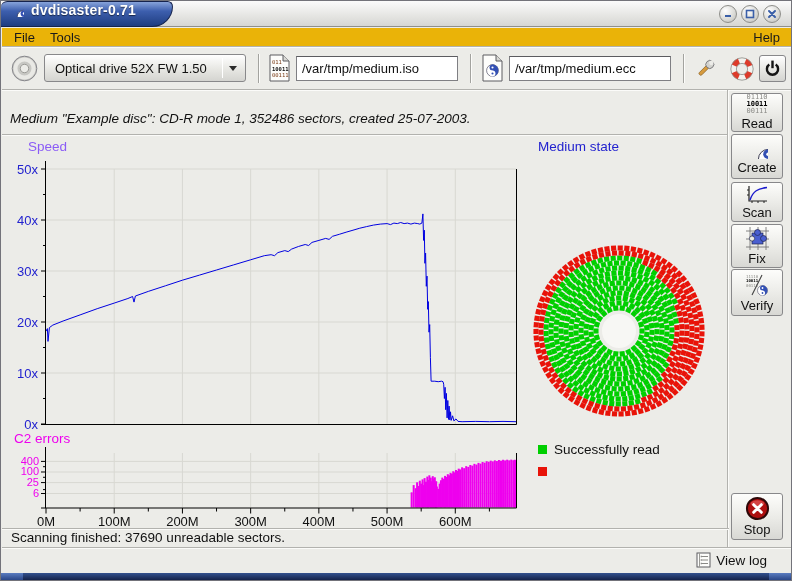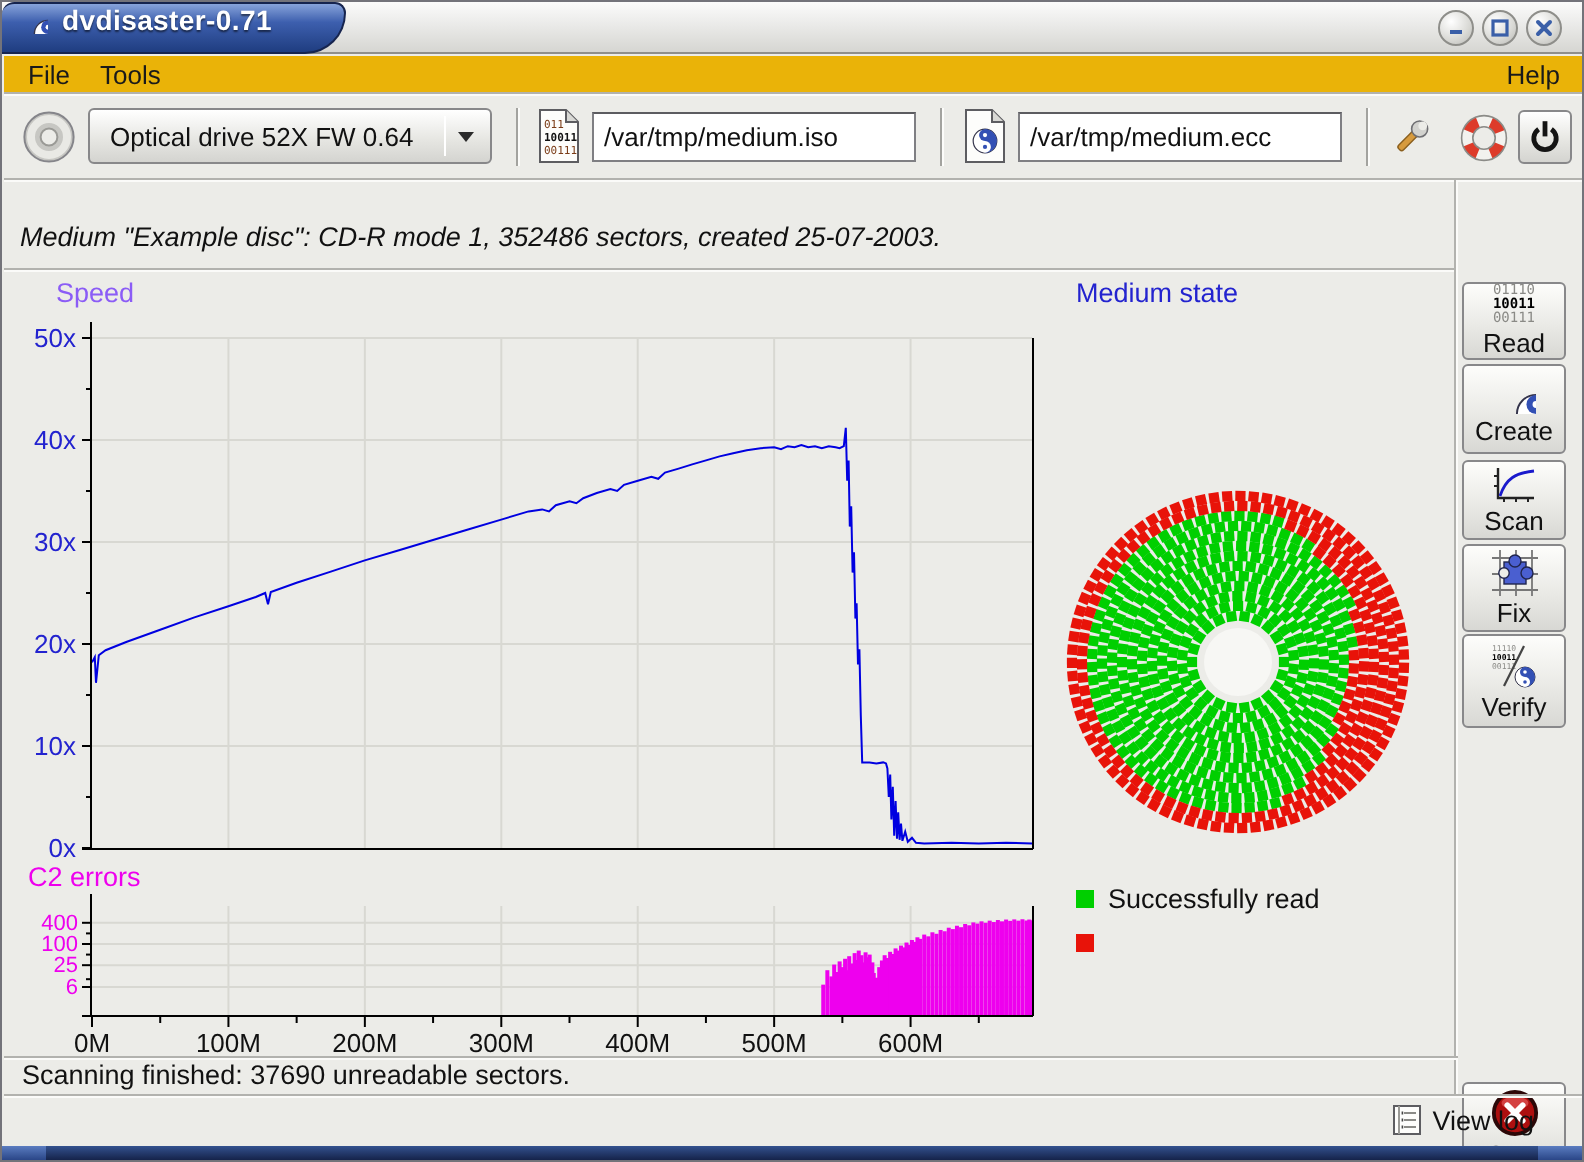--- a/index.html
+++ b/index.html
@@ -46,21 +46,21 @@
   .info-line2{position:absolute;left:9px;top:110px;font-size:13.5px;font-style:italic;color:#111;}
   
   .chart-label{position:absolute;font-size:13.5px;}
   
   .legend-row{position:absolute;display:flex;align-items:center;gap:7px;font-size:13.5px;color:#111;}
   .legend-swatch{width:9px;height:9px;display:inline-block;}
   
   .sidebtn{position:absolute;left:730px;width:52px;display:flex;flex-direction:column;
     align-items:center;justify-content:center;gap:1px;
     background:linear-gradient(#fdfdfb,#eaeae6 55%,#d8d8d4);
-    border:1px solid #88888a;border-radius:3px;font-size:13px;color:#111;cursor:default;margin-top:48px;}
+    border:1px solid #88888a;border-radius:3px;font-size:13px;color:#111;cursor:default;}
   .bin{font-family:"DejaVu Sans Mono",monospace;font-size:7px;line-height:7px;color:#8a8a86;text-align:center;}
   .bin b{color:#000;}
   
   .statusline{position:absolute;left:10px;top:529px;font-size:13.5px;color:#111;}
   .viewlog{position:absolute;right:24px;top:551px;display:flex;align-items:center;gap:5px;
     font-size:13.5px;color:#111;cursor:default;}
   
   .frame-bottom{position:absolute;left:0;bottom:0;width:100%;height:7px;
     background:linear-gradient(#33518e,#15234a);}
   .frame-corner{position:absolute;bottom:0;width:22px;height:7px;background:linear-gradient(#5a7cc0,#2a4687);}
@@ -114,21 +114,21 @@
   </div>
   <div class="groove-h" style="left:1px;top:45px;width:790px"></div>
 
   <div class="toolbar">
     <svg class="tb-icon" style="left:9px;top:7px" width="27" height="27" viewBox="0 0 27 27">
       <circle cx="13.5" cy="13.5" r="12.3" fill="#c7c7c3" stroke="#85858a" stroke-width="1"></circle>
       <circle cx="13.5" cy="13.5" r="9" fill="none" stroke="#e9e9e5" stroke-width="4"></circle>
       <circle cx="13.5" cy="13.5" r="4.2" fill="#ecece8" stroke="#9a9a96" stroke-width="1"></circle>
     </svg>
     <div class="combo btn3d">
-      <span class="combo-text">Optical drive 52X FW 0.64</span>
+      <span class="combo-text">Optical drive 52X FW 1.50</span>
       <span class="combo-sep"></span>
       <span class="combo-arrow"></span>
     </div>
     <div class="tb-sep" style="left:256px"></div>
 
     <svg class="tb-icon" style="left:266px;top:6px" width="23" height="28" viewBox="0 0 23 28">
       <path d="M2,1 H15 L21,7 V27 H2 Z" fill="#fdfdfb" stroke="#5d5d61" stroke-width="1"></path>
       <path d="M15,1 V7 H21" fill="#d8d8d4" stroke="#5d5d61" stroke-width="1"></path>
       <text x="4" y="10" font-family="DejaVu Sans Mono,monospace" font-size="5.5" fill="#7a3b16">011</text>
       <text x="4" y="16.5" font-family="DejaVu Sans Mono,monospace" font-size="5.5" font-weight="bold" fill="#111111">10011</text>

